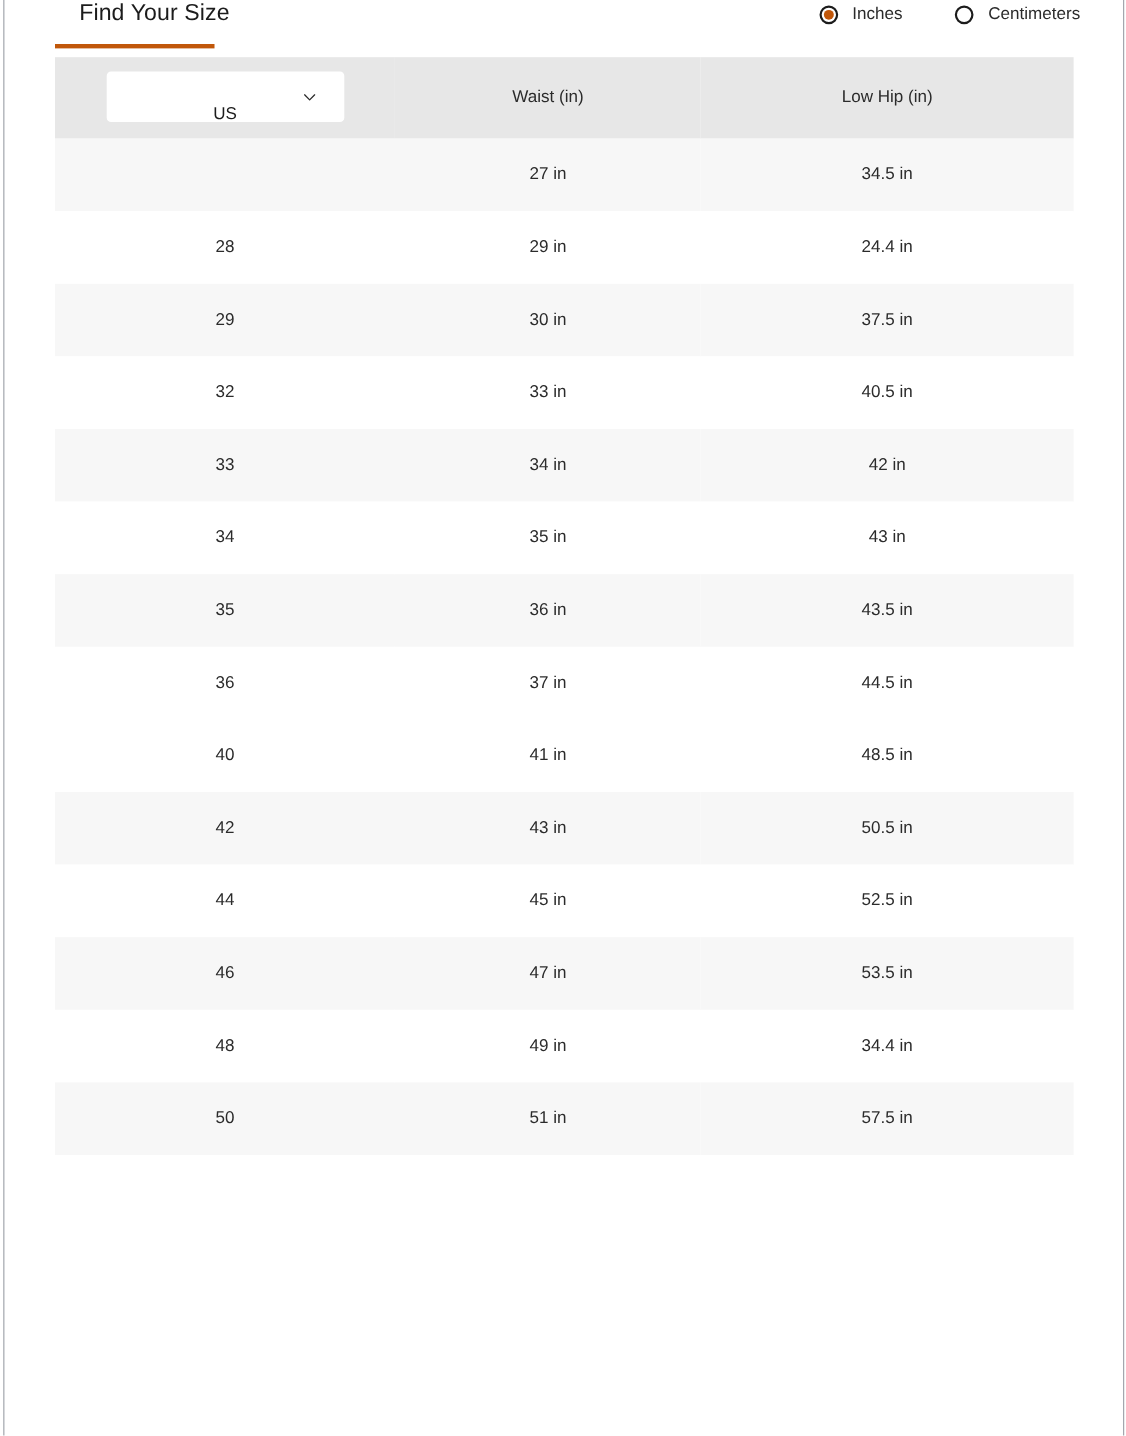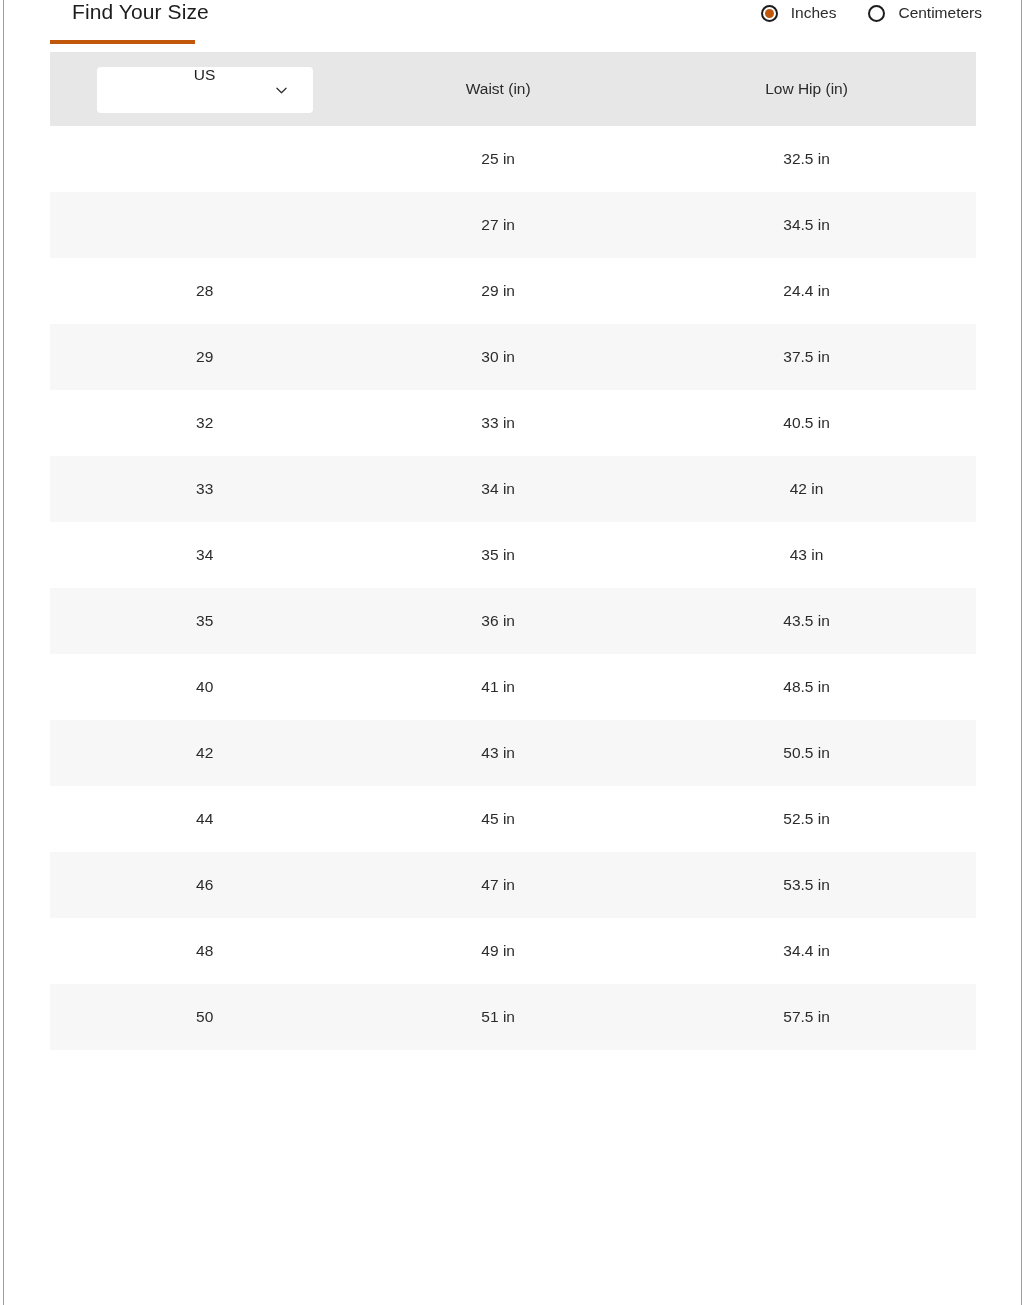--- a/index.html
+++ b/index.html
@@ -63,21 +63,21 @@
     height: 4px;
     background: #c1570a;
   }
 
   .unit-group {
     position: absolute;
     right: 42px;
     top: 16px;
     display: flex;
     align-items: center;
-    gap: 32px;
+    gap: 48px;
   }
   .radio-row {
     display: flex;
     align-items: center;
     gap: 13px;
     cursor: pointer;
   }
   .radio-dot {
     width: 17px;
     height: 17px;
@@ -123,21 +123,21 @@
     font-size: 15.5px;
     color: #2b2b2b;
     text-align: center;
     vertical-align: middle;
     padding: 0;
   }
 
   
   .unit-select {
     display: inline-flex;
-    align-items: flex-start;
+    align-items: flex-end;
     justify-content: center;
     position: relative;
     width: 216px;
     height: 46px;
     background: #ffffff;
     border: 0;
     border-radius: 4px;
     font-family: inherit;
     font-size: 15.5px;
     color: #1c1c1c;
@@ -213,25 +213,20 @@
                   <path d="M1 3.5 L6 8.5 L11 3.5" fill="none" stroke="#2b2b2b" stroke-width="1.3" stroke-linecap="round" stroke-linejoin="round"></path>
                 </svg>
               </span>
             </button>
           </th>
           <th>Waist (in)</th>
           <th>Low Hip (in)</th>
         </tr>
       </thead>
       <tbody id="size-rows">
-          <tr>
-            <td></td>
-            <td>25 in</td>
-            <td>32.5 in</td>
-          </tr>
           <tr class="alt">
             <td></td>
             <td>27 in</td>
             <td>34.5 in</td>
           </tr>
           <tr>
             <td>28</td>
             <td>29 in</td>
             <td>24.4 in</td>
           </tr>
@@ -254,20 +249,25 @@
             <td>34</td>
             <td>35 in</td>
             <td>43 in</td>
           </tr>
           <tr class="alt">
             <td>35</td>
             <td>36 in</td>
             <td>43.5 in</td>
           </tr>
           <tr>
+            <td>36</td>
+            <td>37 in</td>
+            <td>44.5 in</td>
+          </tr>
+          <tr>
             <td>40</td>
             <td>41 in</td>
             <td>48.5 in</td>
           </tr>
           <tr class="alt">
             <td>42</td>
             <td>43 in</td>
             <td>50.5 in</td>
           </tr>
           <tr>

